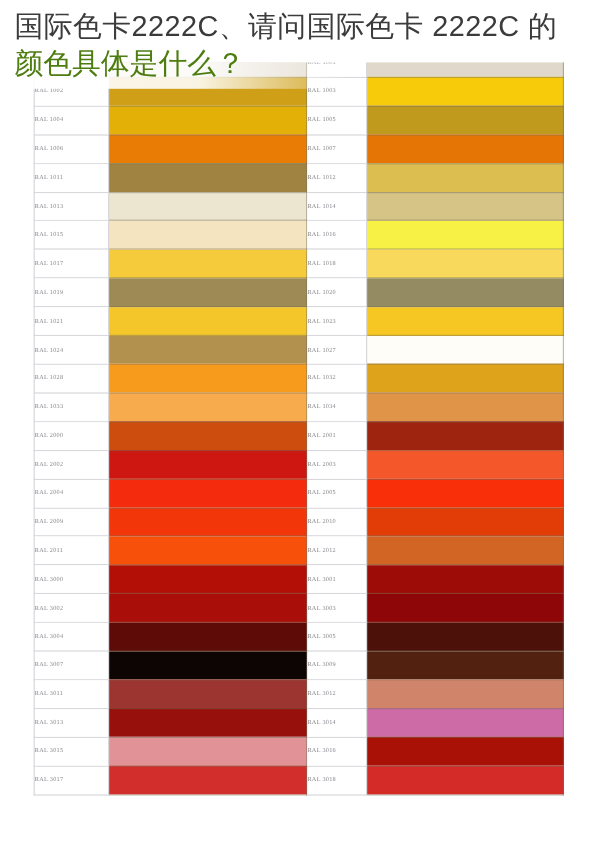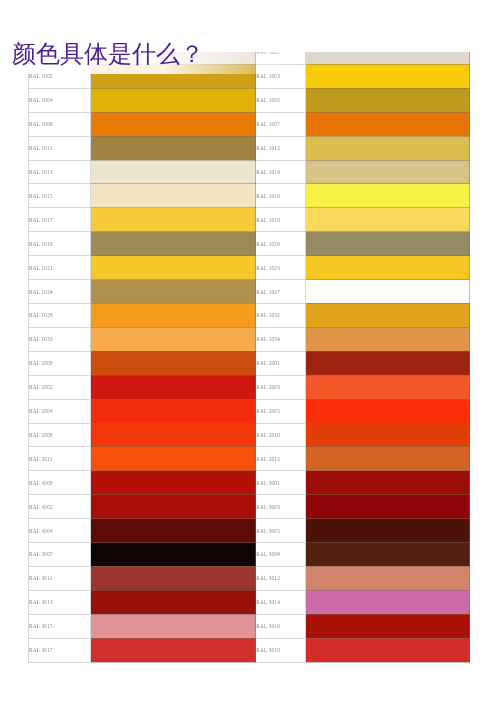--- a/index.html
+++ b/index.html
@@ -68,21 +68,21 @@
     position: absolute;
     left: 0; top: 0; width: 500px; height: 52px;
     background: #ffffff;
     z-index: 3;
   }
   #title-text-2 {
     position: absolute;
     left: 12px; top: 39px;
     font-size: 24px;
     line-height: 30px;
-    color: #4c1d95;
+    color: #4d7c0f;
     z-index: 6;
     white-space: nowrap;
   }
   #title-fade {
     position: absolute;
     left: 0; top: 52px; width: 300px; height: 22px;
     background: linear-gradient(to right, rgba(255,255,255,.92) 0%, rgba(255,255,255,.88) 55%, rgba(255,255,255,0) 100%);
     z-index: 4;
     pointer-events: none;
   }
@@ -249,15 +249,18 @@
           <td class="swatch left" style="background-color: rgb(210, 47, 44);"></td>
           <td class="code wide">RAL 3018</td>
           <td class="swatch right" style="background-color: rgb(212, 42, 40);"></td>
         </tr>
       </tbody>
   </table>
 
   <div id="top-mask"></div>
   <div id="title-fade"></div>
 
+  <div id="title-overlay">
+    <span class="line l1">国际色卡2222C、请问国际色卡 2222C 的</span>
+  </div>
   <div id="title-text-2">颜色具体是什么？</div>
 
 </div>
 
 </body></html>

